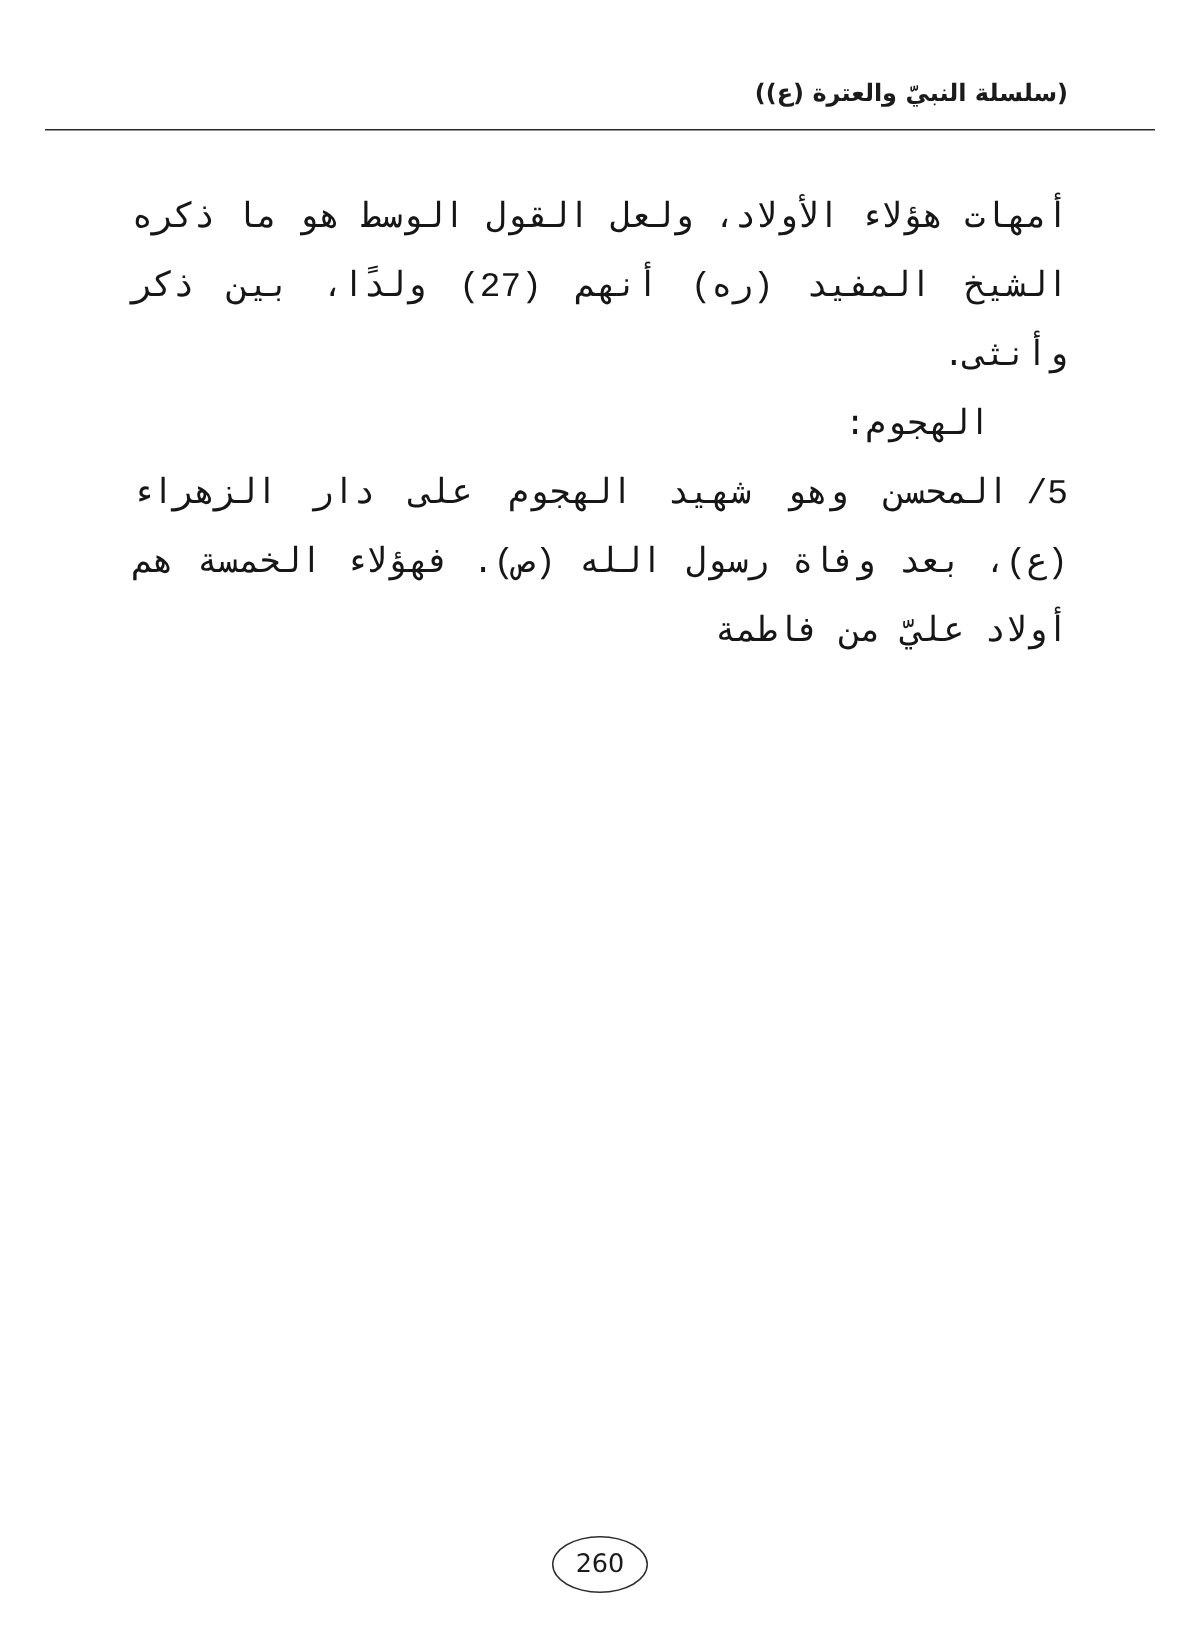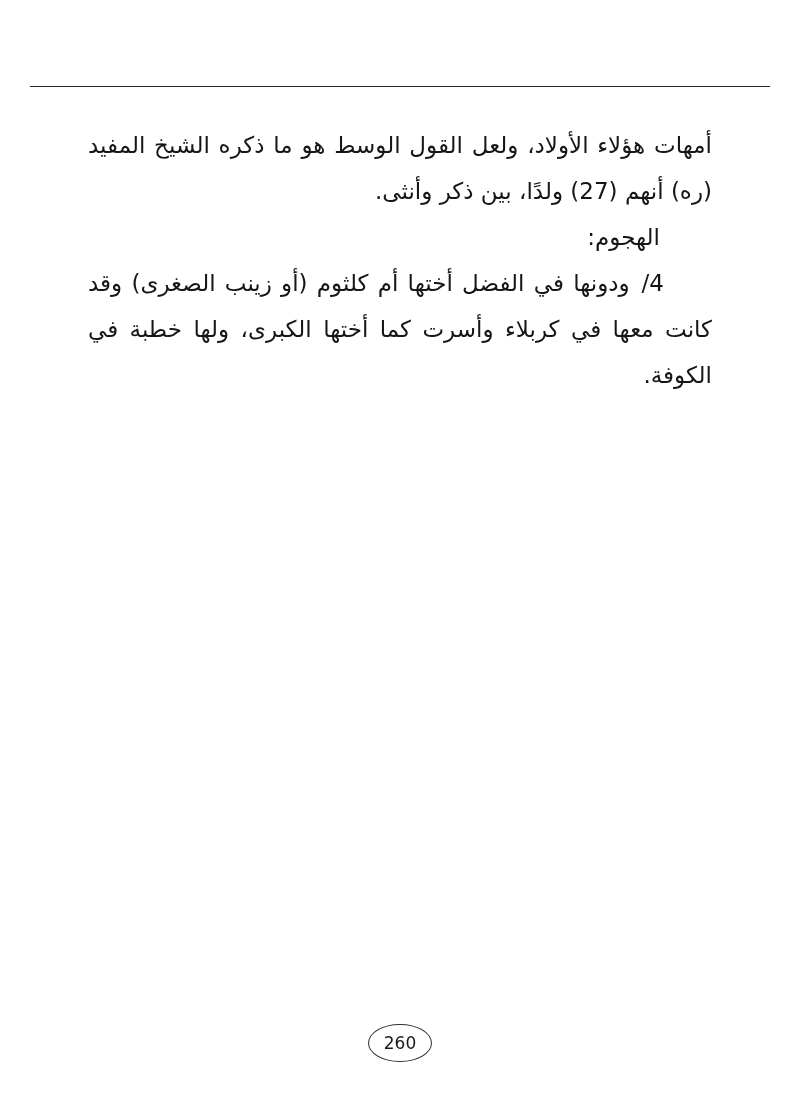--- a/index.html
+++ b/index.html
@@ -43,21 +43,21 @@
   .body-text {
     position: absolute;
     top: 122px;
     right: 88px;
     left: 88px;
     font-size: 23px;
     line-height: 46px;
     text-align: justify;
     color: #161616;
   }
-  .body-text p { margin: 0; }
+  .body-text p { margin: 0; font-family: Liberation Mono, monospace; }
   .intro { margin-bottom: 6px; }
   .subheading {
     text-indent: 52px;
     margin: 4px 0 8px 0;
   }
   .item { margin: 6px 0 12px 0; }
   .item .num {
     margin-left: 12px;
     white-space: nowrap;
   }
@@ -83,37 +83,38 @@
     color: #1b1b1b;
     direction: ltr;
   }
 </style>
 </head>
 <body>
 
 <div class="page">
 
   <div class="header">
+    <div class="header-right">(سلسلة النبيّ والعترة (ع))</div>
   </div>
 
   <hr class="header-rule">
 
   <div class="body-text">
 
     <p class="intro">أمهات هؤلاء الأولاد، ولعل القول الوسط هو ما ذكره الشيخ المفيد (ره) أنهم (27) ولدًا، بين ذكر وأنثى.</p>
 
     <p class="subheading">الهجوم:</p>
 
 
 
 
-    <p class="item indent-first">
-      <span class="num">4/</span><span>ودونها في الفضل أختها أم كلثوم (أو زينب الصغرى) وقد كانت معها في كربلاء وأسرت كما أختها الكبرى، ولها خطبة في الكوفة.</span>
+
+    <p class="item">
+      <span class="num">5/</span><span>المحسن وهو شهيد الهجوم على دار الزهراء (ع)، بعد وفاة رسول الله (ص). فهؤلاء الخمسة هم أولاد عليّ من فاطمة</span>
     </p>
-
 
   </div>
 
   <div class="footer">
     <div class="page-num-oval">
       <span>260</span>
     </div>
   </div>
 
 </div>

